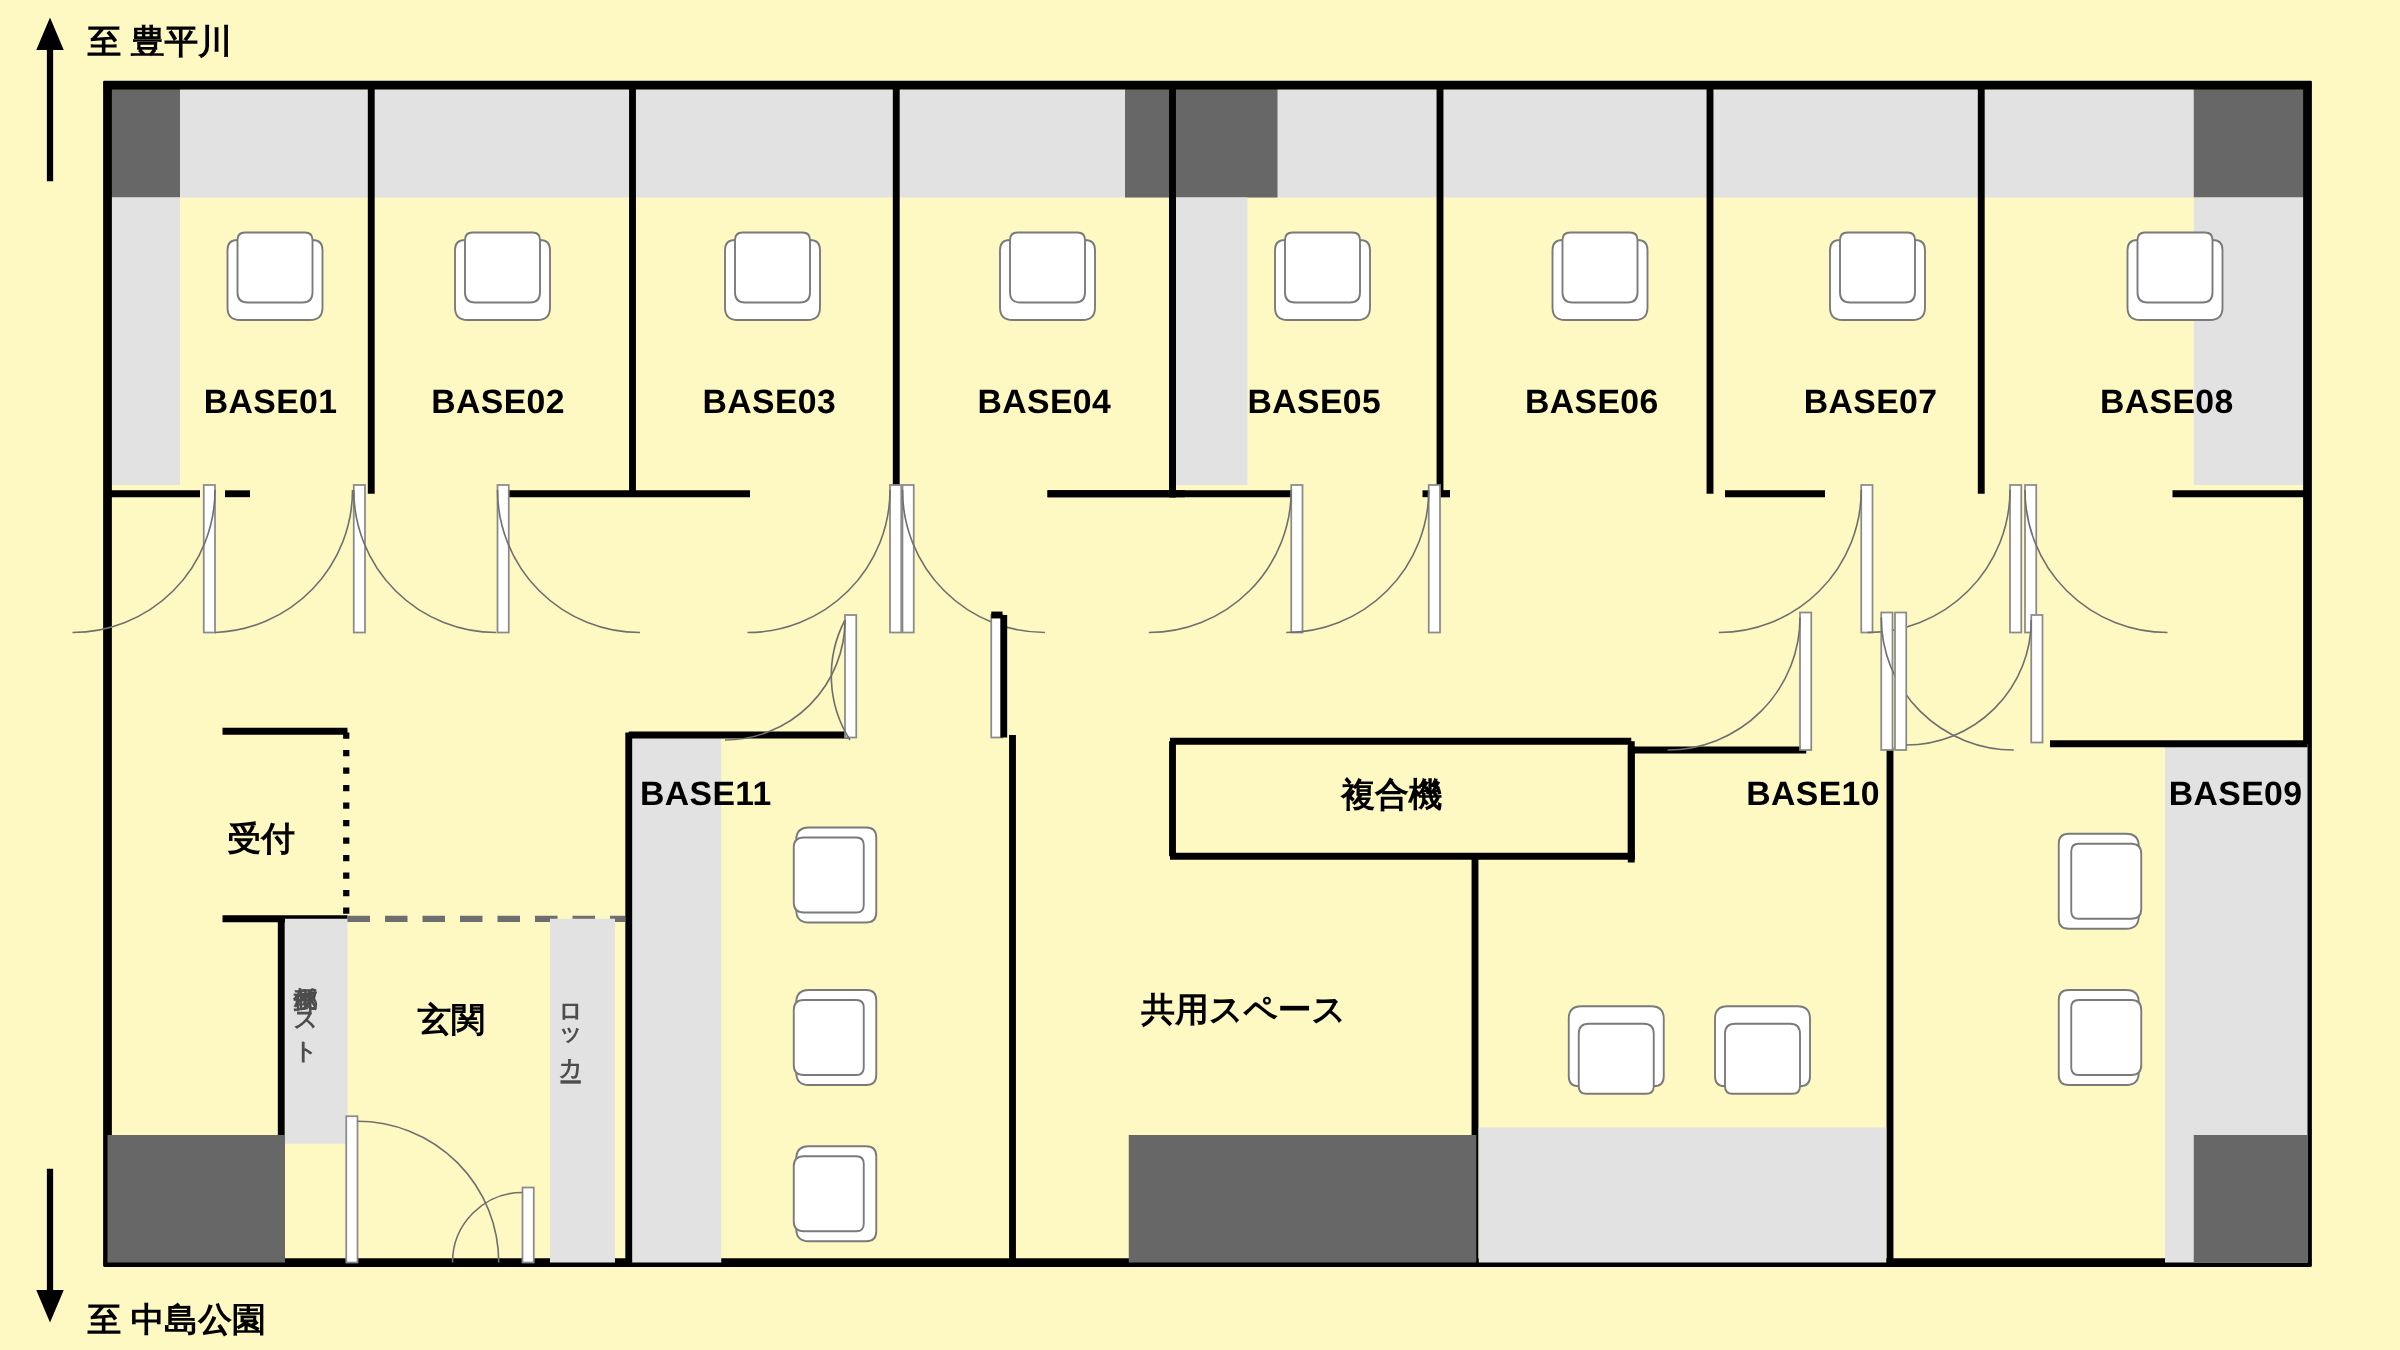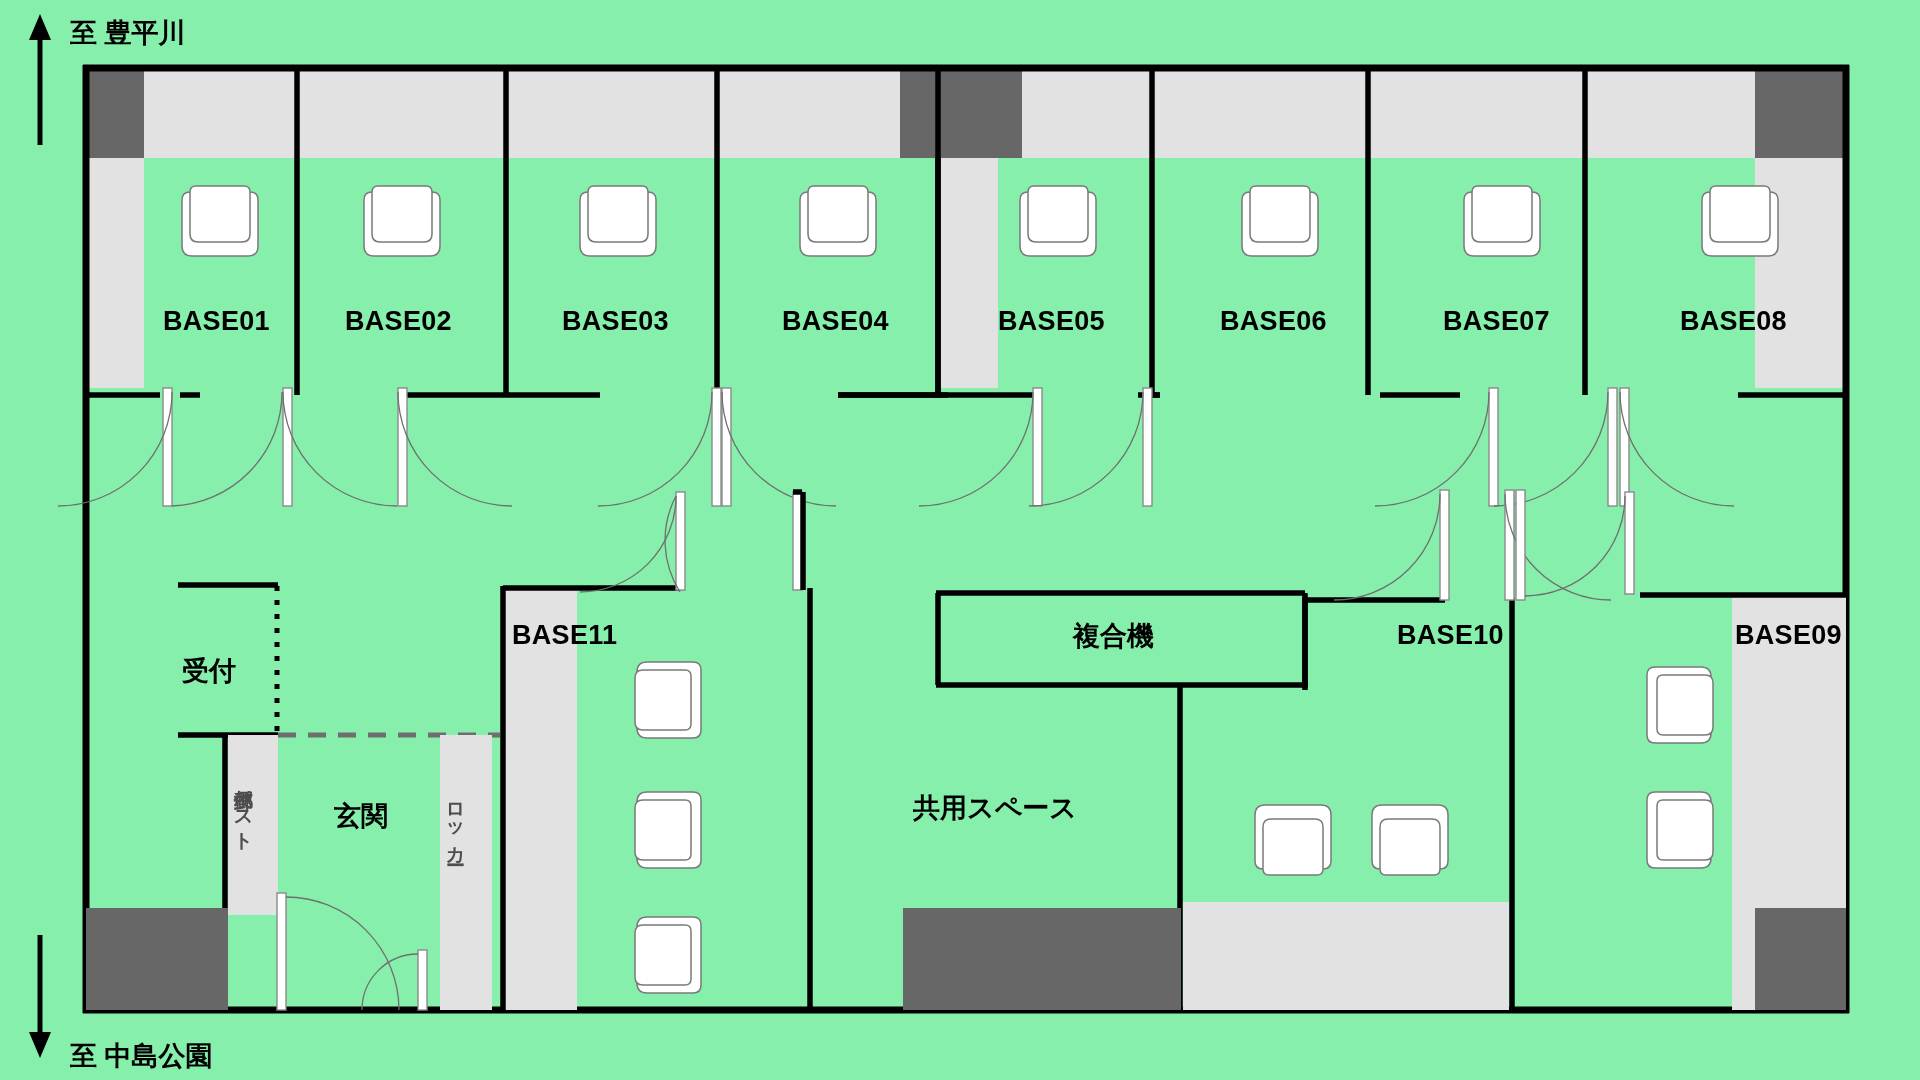--- a/index.html
+++ b/index.html
@@ -9,21 +9,21 @@
     background: #ffffff;
     width: 1920px;
     height: 1080px;
     overflow: hidden;
     font-family: "Liberation Sans", "DejaVu Sans", sans-serif;
   }
   #plan-root {
     position: relative;
     width: 1920px;
     height: 1080px;
-    background: #86efac;
+    background: #fef9c3;
   }
   svg.plan-svg {
     position: absolute;
     top: 0; left: 0;
     width: 1920px;
     height: 1080px;
     display: block;
   }
   .label-txt {
     font-family: "Liberation Sans", "DejaVu Sans", sans-serif;

